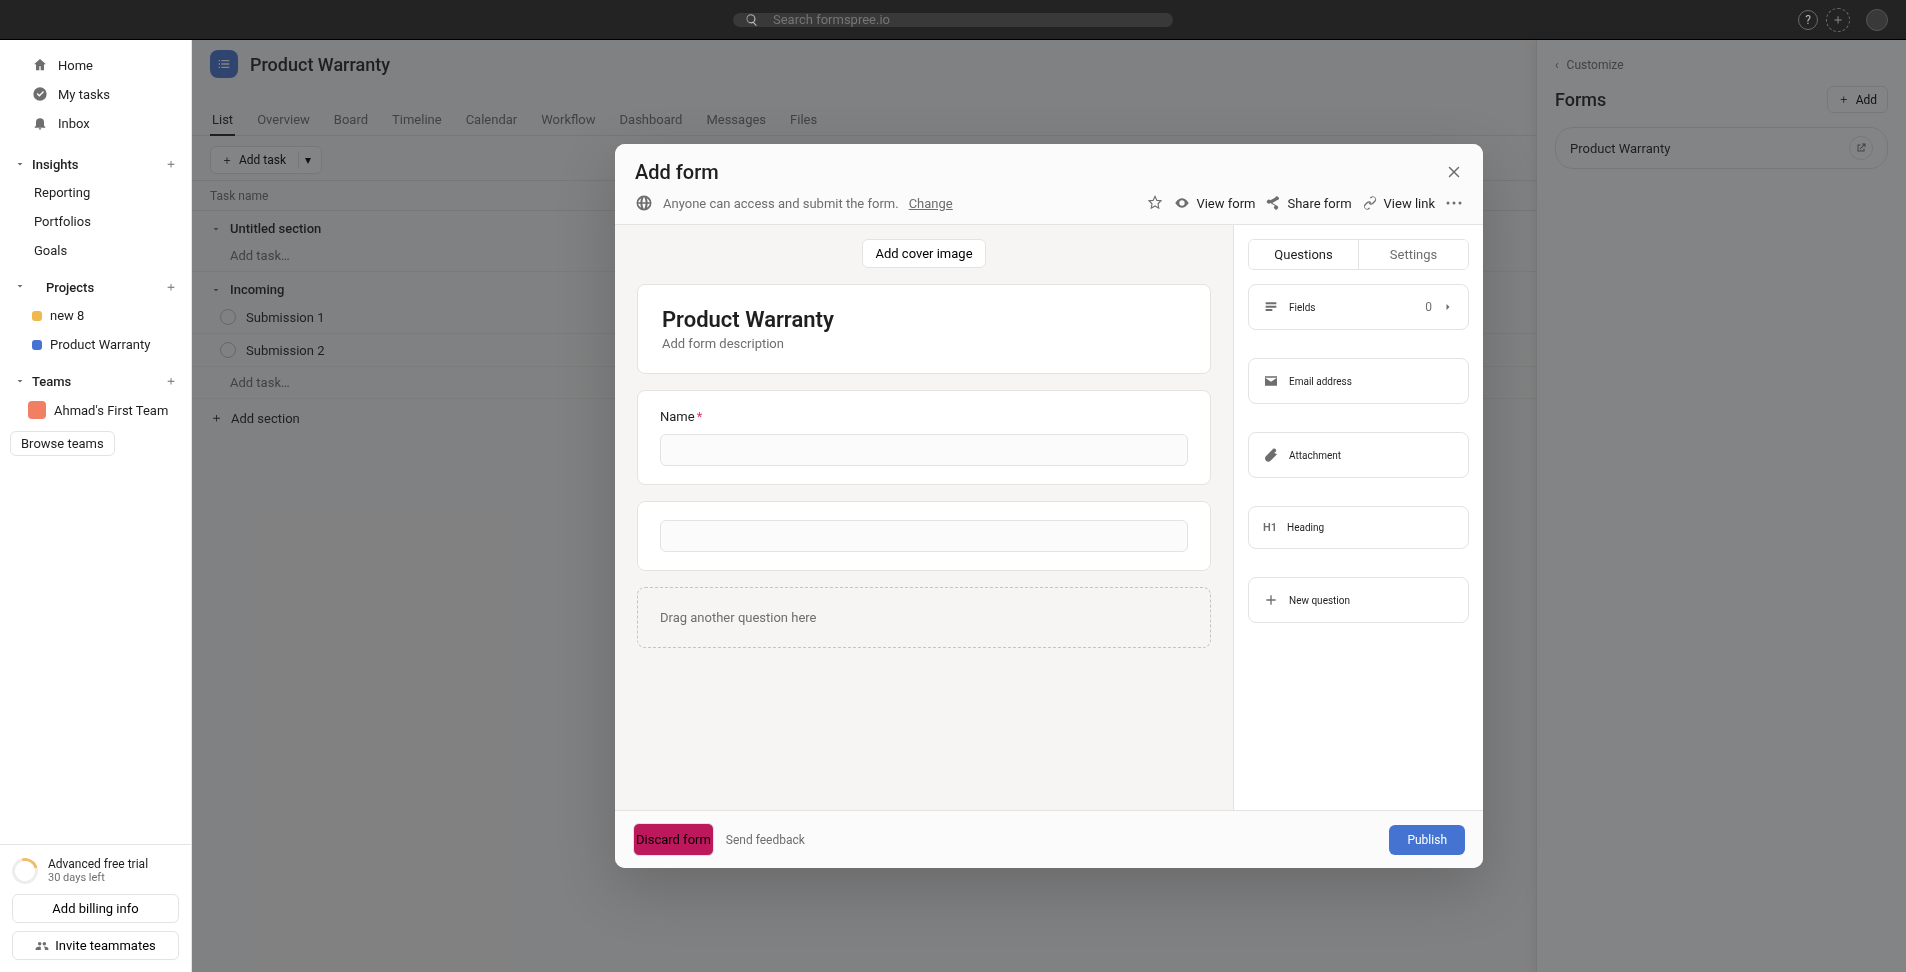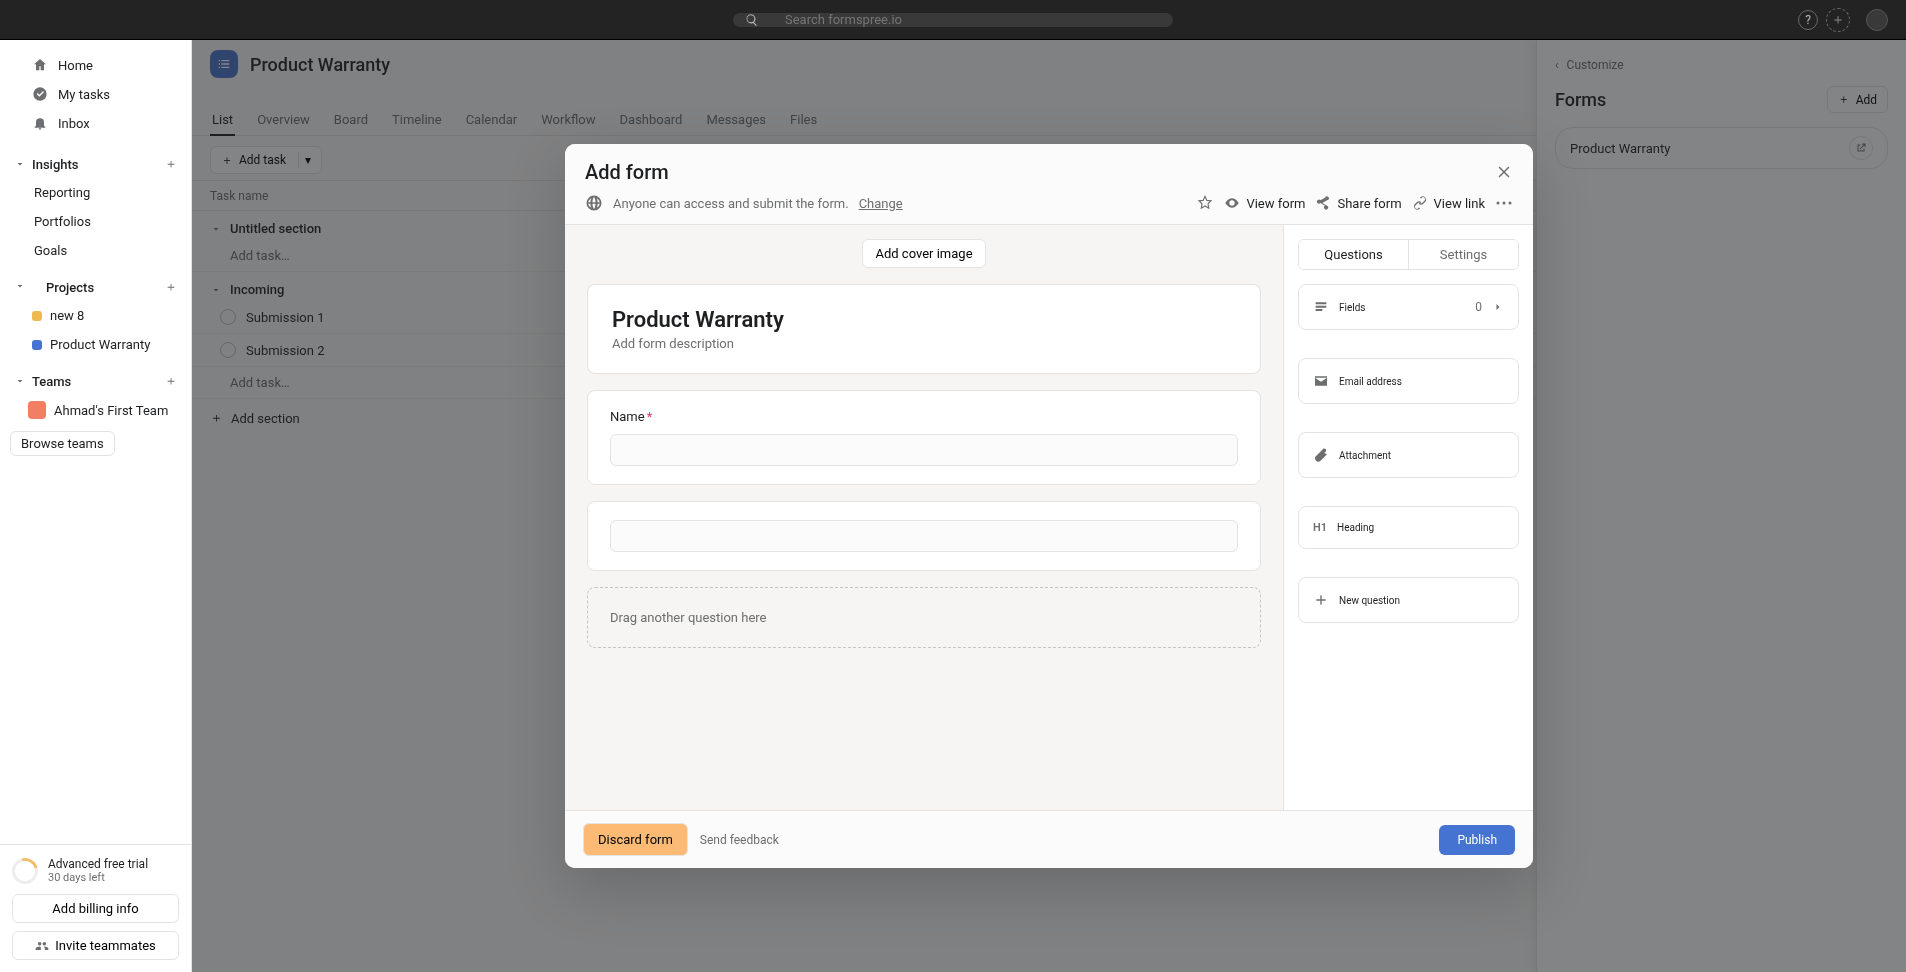--- a/index.html
+++ b/index.html
@@ -21,21 +21,21 @@
   html,body{margin:0;height:100%;background:var(--bg);color:var(--text);}
   body{font-size:13px;overflow:hidden;}
 
   
   .topbar{
     height:40px;background:#242323;display:flex;align-items:center;
     justify-content:center;border-bottom:1px solid #000;
   }
   .search{
     width:440px;height:14px;background:#3a3939;border-radius:14px;
-    display:flex;align-items:center;padding:0 12px;color:#bababa;gap:24px;
+    display:flex;align-items:center;padding:0 12px;color:#bababa;gap:12px;
   }
   .search svg{width:14px;height:14px;fill:#bababa;}
   .search input{
     flex:1;background:transparent;border:0;color:#d9d9d9;font-size:13px;outline:none;
   }
   .topbar .circle{
     width:24px;height:24px;border:1px dashed #6a6a6a;border-radius:50%;
     position:absolute;right:56px;top:8px;display:flex;align-items:center;justify-content:center;
     color:#8a8a8a;font-size:14px;
   }
@@ -173,21 +173,21 @@
     align-items:center;justify-content:space-between;color:var(--text);
   }
   .pill .ic{width:24px;height:24px;border:1px solid var(--border);border-radius:50%;display:flex;align-items:center;justify-content:center;}
 
   
   .scrim{
     position:absolute;inset:0;background:rgba(30,31,33,.55);z-index:10;
     display:flex;align-items:center;justify-content:center;
   }
   .modal{
-    width:968px;height:724px;background:#f9f8f8;border-radius:10px;
+    width:868px;height:724px;background:#f9f8f8;border-radius:10px;
     display:flex;flex-direction:column;overflow:hidden;box-shadow:0 20px 60px var(--shadow);
   }
   .m-titlebar{
     display:flex;align-items:center;justify-content:space-between;padding:16px 20px 10px;
     background:#fbfbfb;
   }
   .m-title{font-size:20px;font-weight:500;}
   .close-x{width:18px;height:18px;cursor:pointer;fill:var(--text-dim);}
 
   .m-meta{
@@ -247,21 +247,21 @@
   .field-card svg{width:16px;height:16px;fill:var(--text-dim);}
   .field-card .lbl{flex:1;font-size:10px;}
   .field-card .cnt{color:var(--text-dim);font-size:12px;}
   .field-card .ch{width:12px;height:12px;fill:var(--text-dim);}
 
   .m-foot{
     display:flex;align-items:center;gap:12px;padding:12px 18px;background:#fbfbfb;
     border-top:1px solid var(--border);
   }
   .btn-outline{
-    border:1px solid var(--border);background:#fdba74;border-radius:6px;padding:8px 14px;
+    border:1px solid var(--border);background:#be185d;border-radius:6px;padding:8px 2px;
     font-size:13px;cursor:pointer;
   }
   .link{color:var(--text-dim);font-size:12px;cursor:pointer;}
   .btn-primary{
     margin-left:auto;background:#4573d1;color:#fff;border:0;border-radius:6px;
     padding:8px 18px;font-size:12px;cursor:pointer;
   }
 
   
   svg{display:block;}

